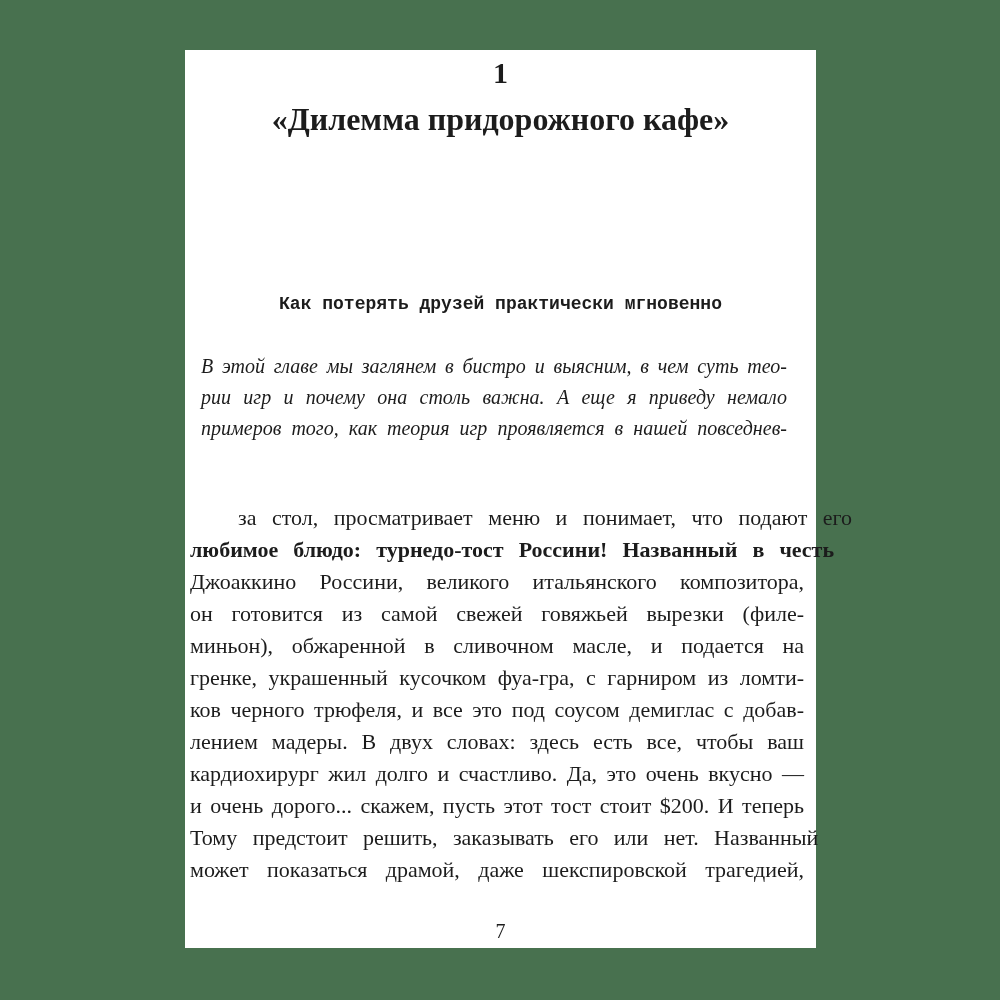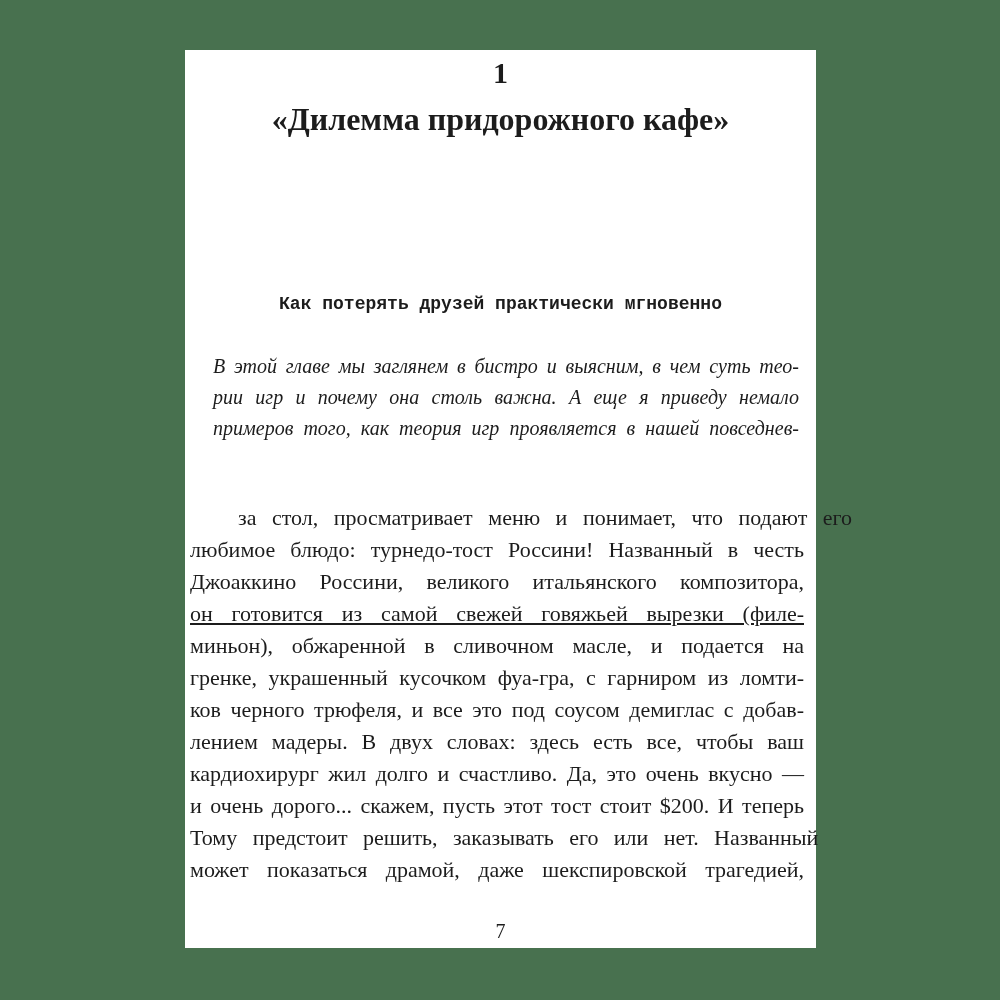--- a/index.html
+++ b/index.html
@@ -42,21 +42,21 @@
     top: 238px; left: 0; right: 0;
     text-align: center;
     font-size: 18px;
     font-weight: bold;
     line-height: 32px;
     white-space: nowrap;
     font-family: Liberation Mono, monospace;
   }
   .epigraph {
     position: absolute;
-    top: 301px; left: 28px; right: 33px;
+    top: 301px; left: 16px; right: 33px;
     font-style: italic;
     font-size: 20px;
   }
   .epigraph .ln { line-height: 31px; }
   .body-text {
     position: absolute;
     top: 452px; left: 5px; right: 12px;
     font-size: 22px;
   }
   .body-text .ln { line-height: 32px; }
@@ -78,23 +78,23 @@
     <div class="chapter-number">1</div>
     <div class="chapter-title">«Дилемма придорожного кафе»</div>
     <div class="section-heading">Как потерять друзей практически мгновенно</div>
     <div class="epigraph justify">
         <div class="ln" style="word-spacing: 3.79948px;"><span style="white-space: nowrap;">В этой главе мы заглянем в бистро и выясним, в чем суть тео-</span></div>
         <div class="ln" style="word-spacing: 7.34801px;"><span style="white-space: nowrap;">рии игр и почему она столь важна. А еще я приведу немало</span></div>
         <div class="ln" style="word-spacing: 5.10547px;"><span style="white-space: nowrap;">примеров того, как теория игр проявляется в нашей повседнев-</span></div>
       </div>
     <div class="body-text justify">
         <div class="ln" style="word-spacing: 10.0098px; margin-left: 48px;"><span style="white-space: nowrap;">за стол, просматривает меню и понимает, что подают его</span></div>
-        <div class="ln" style="word-spacing: 9.52865px;"><span style="white-space: nowrap;">любимое блюдо: турнедо-тост Россини! Названный в честь</span></div>
+        <div class="ln" style="word-spacing: 9.52865px; font-weight: bold;"><span style="white-space: nowrap;">любимое блюдо: турнедо-тост Россини! Названный в честь</span></div>
         <div class="ln" style="word-spacing: 17.75px;"><span style="white-space: nowrap;">Джоаккино Россини, великого итальянского композитора,</span></div>
-        <div class="ln" style="word-spacing: 13.2634px; text-decoration: underline;"><span style="white-space: nowrap;">он готовится из самой свежей говяжьей вырезки (филе-</span></div>
+        <div class="ln" style="word-spacing: 13.2634px;"><span style="white-space: nowrap;">он готовится из самой свежей говяжьей вырезки (филе-</span></div>
         <div class="ln" style="word-spacing: 13.1853px;"><span style="white-space: nowrap;">миньон), обжаренной в сливочном масле, и подается на</span></div>
         <div class="ln" style="word-spacing: 6.07143px;"><span style="white-space: nowrap; margin-top: 32px;">гренке, украшенный кусочком фуа-гра, с гарниром из ломти-</span></div>
         <div class="ln" style="word-spacing: 4.03281px;"><span style="white-space: nowrap;">ков черного трюфеля, и все это под соусом демиглас с добав-</span></div>
         <div class="ln" style="word-spacing: 8.38542px;"><span style="white-space: nowrap;">лением мадеры. В двух словах: здесь есть все, чтобы ваш</span></div>
         <div class="ln" style="word-spacing: 3.97396px;"><span style="white-space: nowrap;">кардиохирург жил долго и счастливо. Да, это очень вкусно —</span></div>
         <div class="ln" style="word-spacing: 2.96563px;"><span style="white-space: nowrap;">и очень дорого... скажем, пусть этот тост стоит $200. И теперь</span></div>
         <div class="ln" style="word-spacing: 9.85714px;"><span style="white-space: nowrap;">Тому предстоит решить, заказывать его или нет. Названный</span></div>
         <div class="ln" style="word-spacing: 12.8688px;"><span style="white-space: nowrap;">может показаться драмой, даже шекспировской трагедией,</span></div>
       </div>
     <div class="page-number">7</div>

